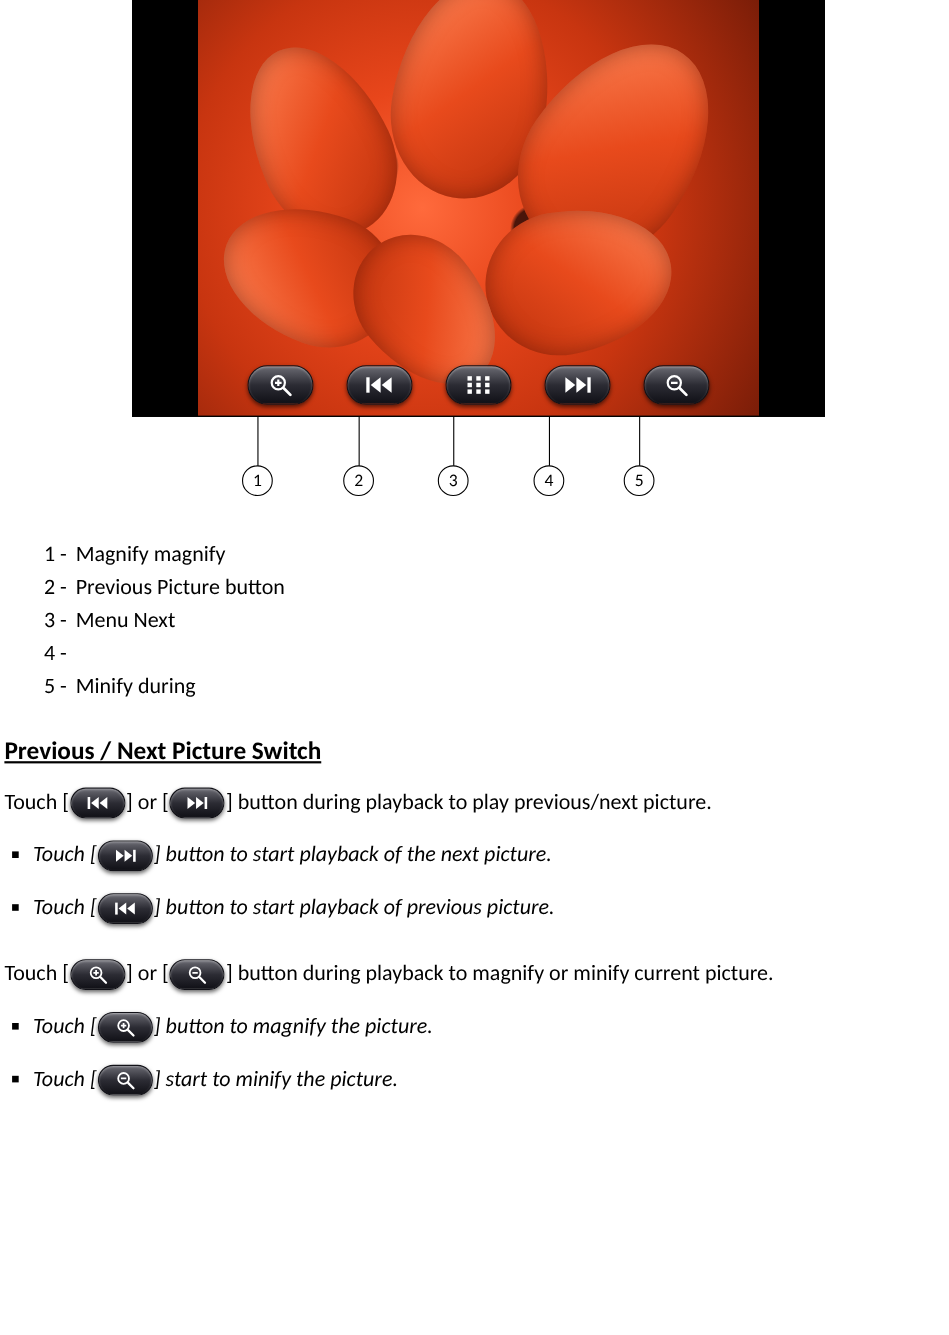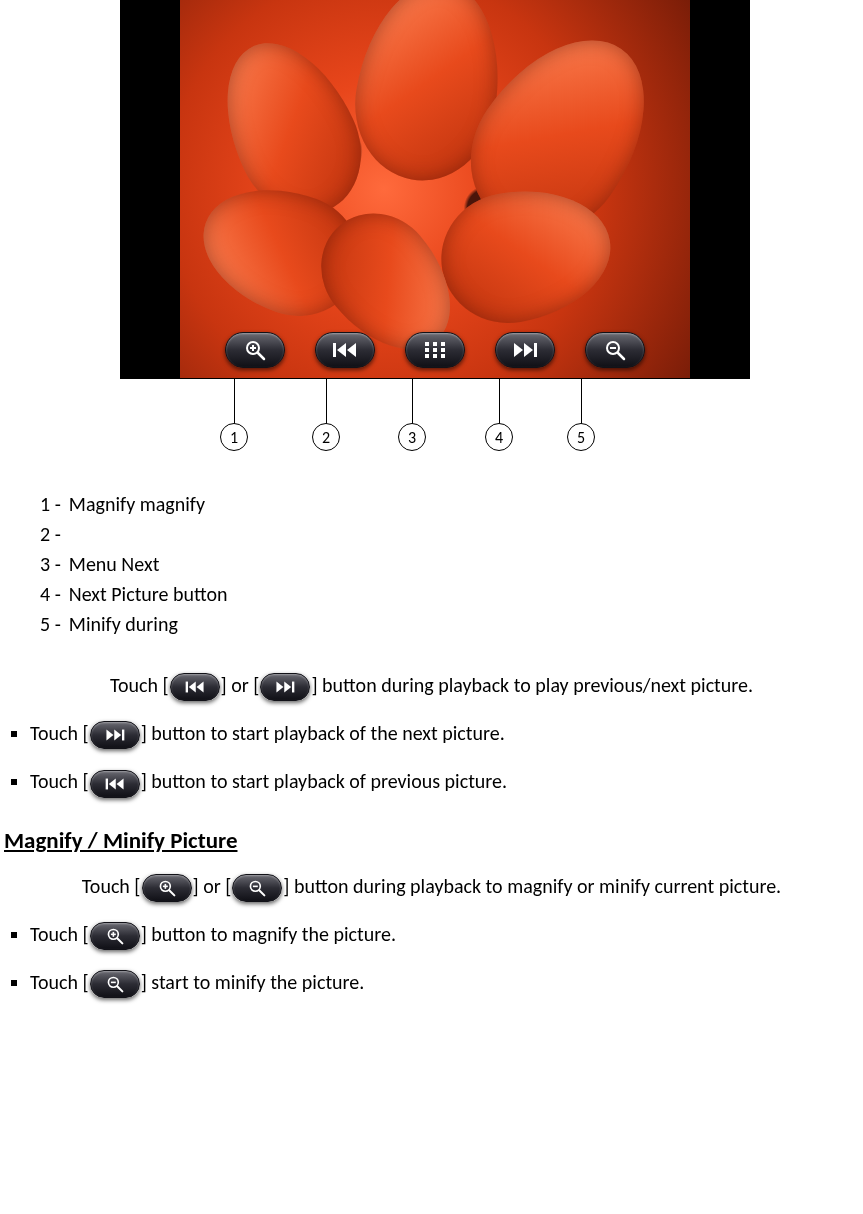--- a/index.html
+++ b/index.html
@@ -111,30 +111,30 @@
   }
   h2.sect {
     font-weight: bold;
     text-decoration: underline;
     font-size: 23px;
     margin: 20px 0 16px 0;
   }
   .para {
     margin: 0 0 16px 0;
     line-height: 1.6;
-    text-align: center;
   }
   ul.bull {
     list-style: square;
     padding-left: 26px;
     margin: 0 0 28px 0;
   }
   ul.bull li {
     margin-bottom: 16px;
     line-height: 1.6;
+    font-style: italic;
   }
   .content {
     padding: 0 4px 20px 4px;
   }
   svg { display: block; }
 </style>
 </head>
 <body>
 
 <div class="screenshot-wrap">
@@ -219,35 +219,36 @@
 
 <div class="content">
 
   <div class="legend">
     <div class="legend-row">
         <span>1 -</span>
         <span>Magnify magnify</span>
       </div>
     <div class="legend-row">
         <span>2 -</span>
+        <span>Previous Picture button</span>
       </div>
     <div class="legend-row">
         <span>3 -</span>
         <span>Menu Next</span>
       </div>
     <div class="legend-row">
         <span>4 -</span>
-        <span>Next Picture button</span>
       </div>
     <div class="legend-row">
         <span>5 -</span>
         <span>Minify during</span>
       </div>
   </div>
 
+  <h2 class="sect">Previous / Next Picture Switch</h2>
 
   <p class="para">
     <span>Touch [</span><span class="inline-btn">
         <svg width="22" height="14" viewBox="0 0 26 18">
           <rect x="1" y="2" width="3" height="14" fill="#fff"></rect>
           <polygon points="14,2 14,16 5,9" fill="#fff"></polygon>
           <polygon points="24,2 24,16 15,9" fill="#fff"></polygon>
         </svg>
       </span><span>] or [</span><span class="inline-btn">
         <svg width="22" height="14" viewBox="0 0 26 18">
@@ -272,21 +273,20 @@
       <span>Touch [</span><span class="inline-btn">
           <svg width="22" height="14" viewBox="0 0 26 18">
             <rect x="1" y="2" width="3" height="14" fill="#fff"></rect>
             <polygon points="14,2 14,16 5,9" fill="#fff"></polygon>
             <polygon points="24,2 24,16 15,9" fill="#fff"></polygon>
           </svg>
         </span><span>] button to start playback of previous picture.</span>
     </li>
   </ul>
 
-  <h2 class="sect">Magnify / Minify Picture</h2>
 
   <p class="para">
     <span>Touch [</span><span class="inline-btn">
         <svg width="18" height="18" viewBox="0 0 22 22">
           <circle cx="9" cy="9" r="6" fill="none" stroke="#fff" stroke-width="2"></circle>
           <line x1="14" y1="14" x2="20" y2="20" stroke="#fff" stroke-width="2.5" stroke-linecap="round"></line>
           <line x1="6" y1="9" x2="12" y2="9" stroke="#fff" stroke-width="2"></line>
           <line x1="9" y1="6" x2="9" y2="12" stroke="#fff" stroke-width="2"></line>
         </svg>
       </span><span>] or [</span><span class="inline-btn">

